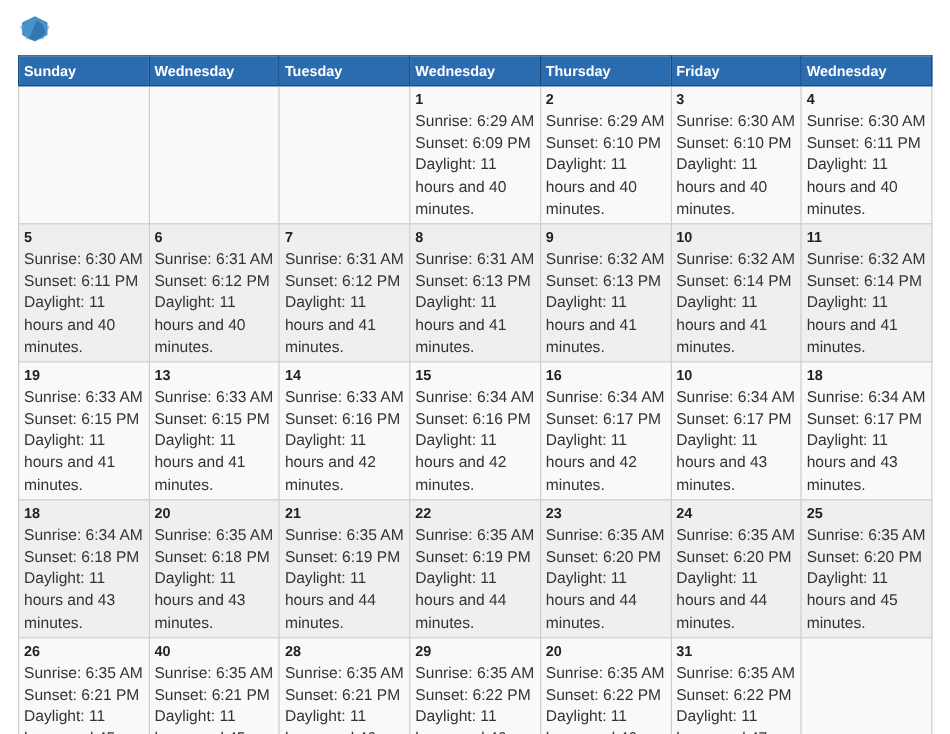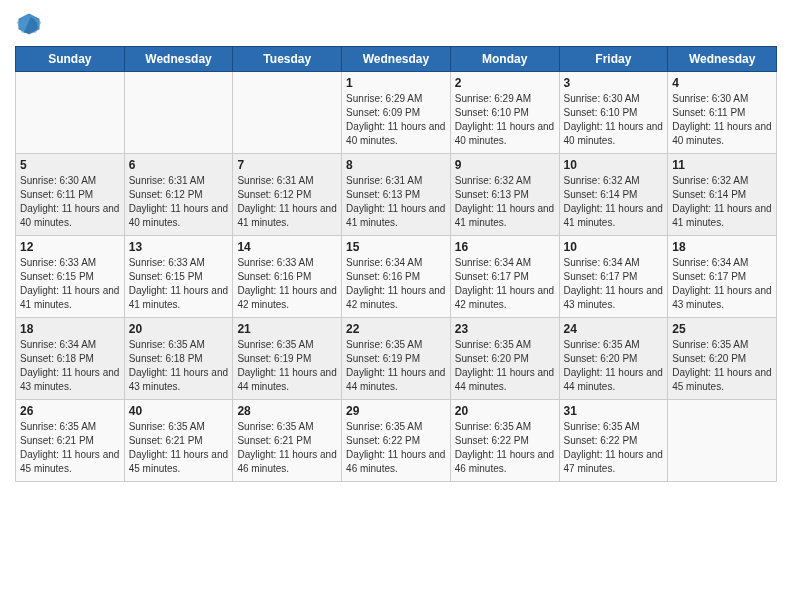--- a/index.html
+++ b/index.html
@@ -54,21 +54,21 @@
       width: 100%;
       border-collapse: collapse;
       table-layout: fixed;
     }
     .calendar thead th {
       background-color: #2b6cb0;
       color: #fff;
       font-size: 12px;
       font-weight: bold;
       padding: 5px 4px;
-      text-align: center;
+      text-align: left;
       border: 1px solid #1a4a80;
     }
     .calendar tbody td {
       vertical-align: top;
       border: 1px solid #ccc;
       padding: 4px 4px 3px 4px;
       font-size: 9.5px;
       color: #333;
       background: #fff;
       height: 82px;
@@ -80,21 +80,21 @@
       background: #efefef;
     }
     .day-number {
       font-size: 12px;
       font-weight: bold;
       color: #222;
       display: block;
       margin-bottom: 2px;
     }
     .cell-content {
-      font-size: 10px;
+      font-size: 13px;
       line-height: 1.4;
       color: #333;
     }
     .empty-cell {
       background: #f9f9f9 !important;
     }
   </style>
 </head>
 <body>
 
@@ -117,21 +117,21 @@
     </div>
   </div>
 
   <table class="calendar">
     <thead>
       <tr>
       <th>Sunday</th>
           <th>Wednesday</th>
           <th>Tuesday</th>
           <th>Wednesday</th>
-          <th>Monday</th>
+          <th>Thursday</th>
           <th>Friday</th>
           <th>Wednesday</th>
         </tr>
     </thead>
     <tbody id="calendar-body">
     <tr>
           <td class="empty-cell"></td>
           <td class="empty-cell"></td>
           <td class="empty-cell"></td>
           <td>
@@ -198,21 +198,21 @@
           </td>
           <td>
             <span class="day-number">11</span>
             <div class="cell-content" style="white-space: pre-line;">Sunrise: 6:32 AM
 Sunset: 6:14 PM
 Daylight: 11 hours and 41 minutes.</div>
           </td>
         </tr>
         <tr>
           <td>
-            <span class="day-number">12</span>
+            <span class="day-number">19</span>
             <div class="cell-content" style="white-space: pre-line;">Sunrise: 6:33 AM
 Sunset: 6:15 PM
 Daylight: 11 hours and 41 minutes.</div>
           </td>
           <td>
             <span class="day-number">13</span>
             <div class="cell-content" style="white-space: pre-line;">Sunrise: 6:33 AM
 Sunset: 6:15 PM
 Daylight: 11 hours and 41 minutes.</div>
           </td>

